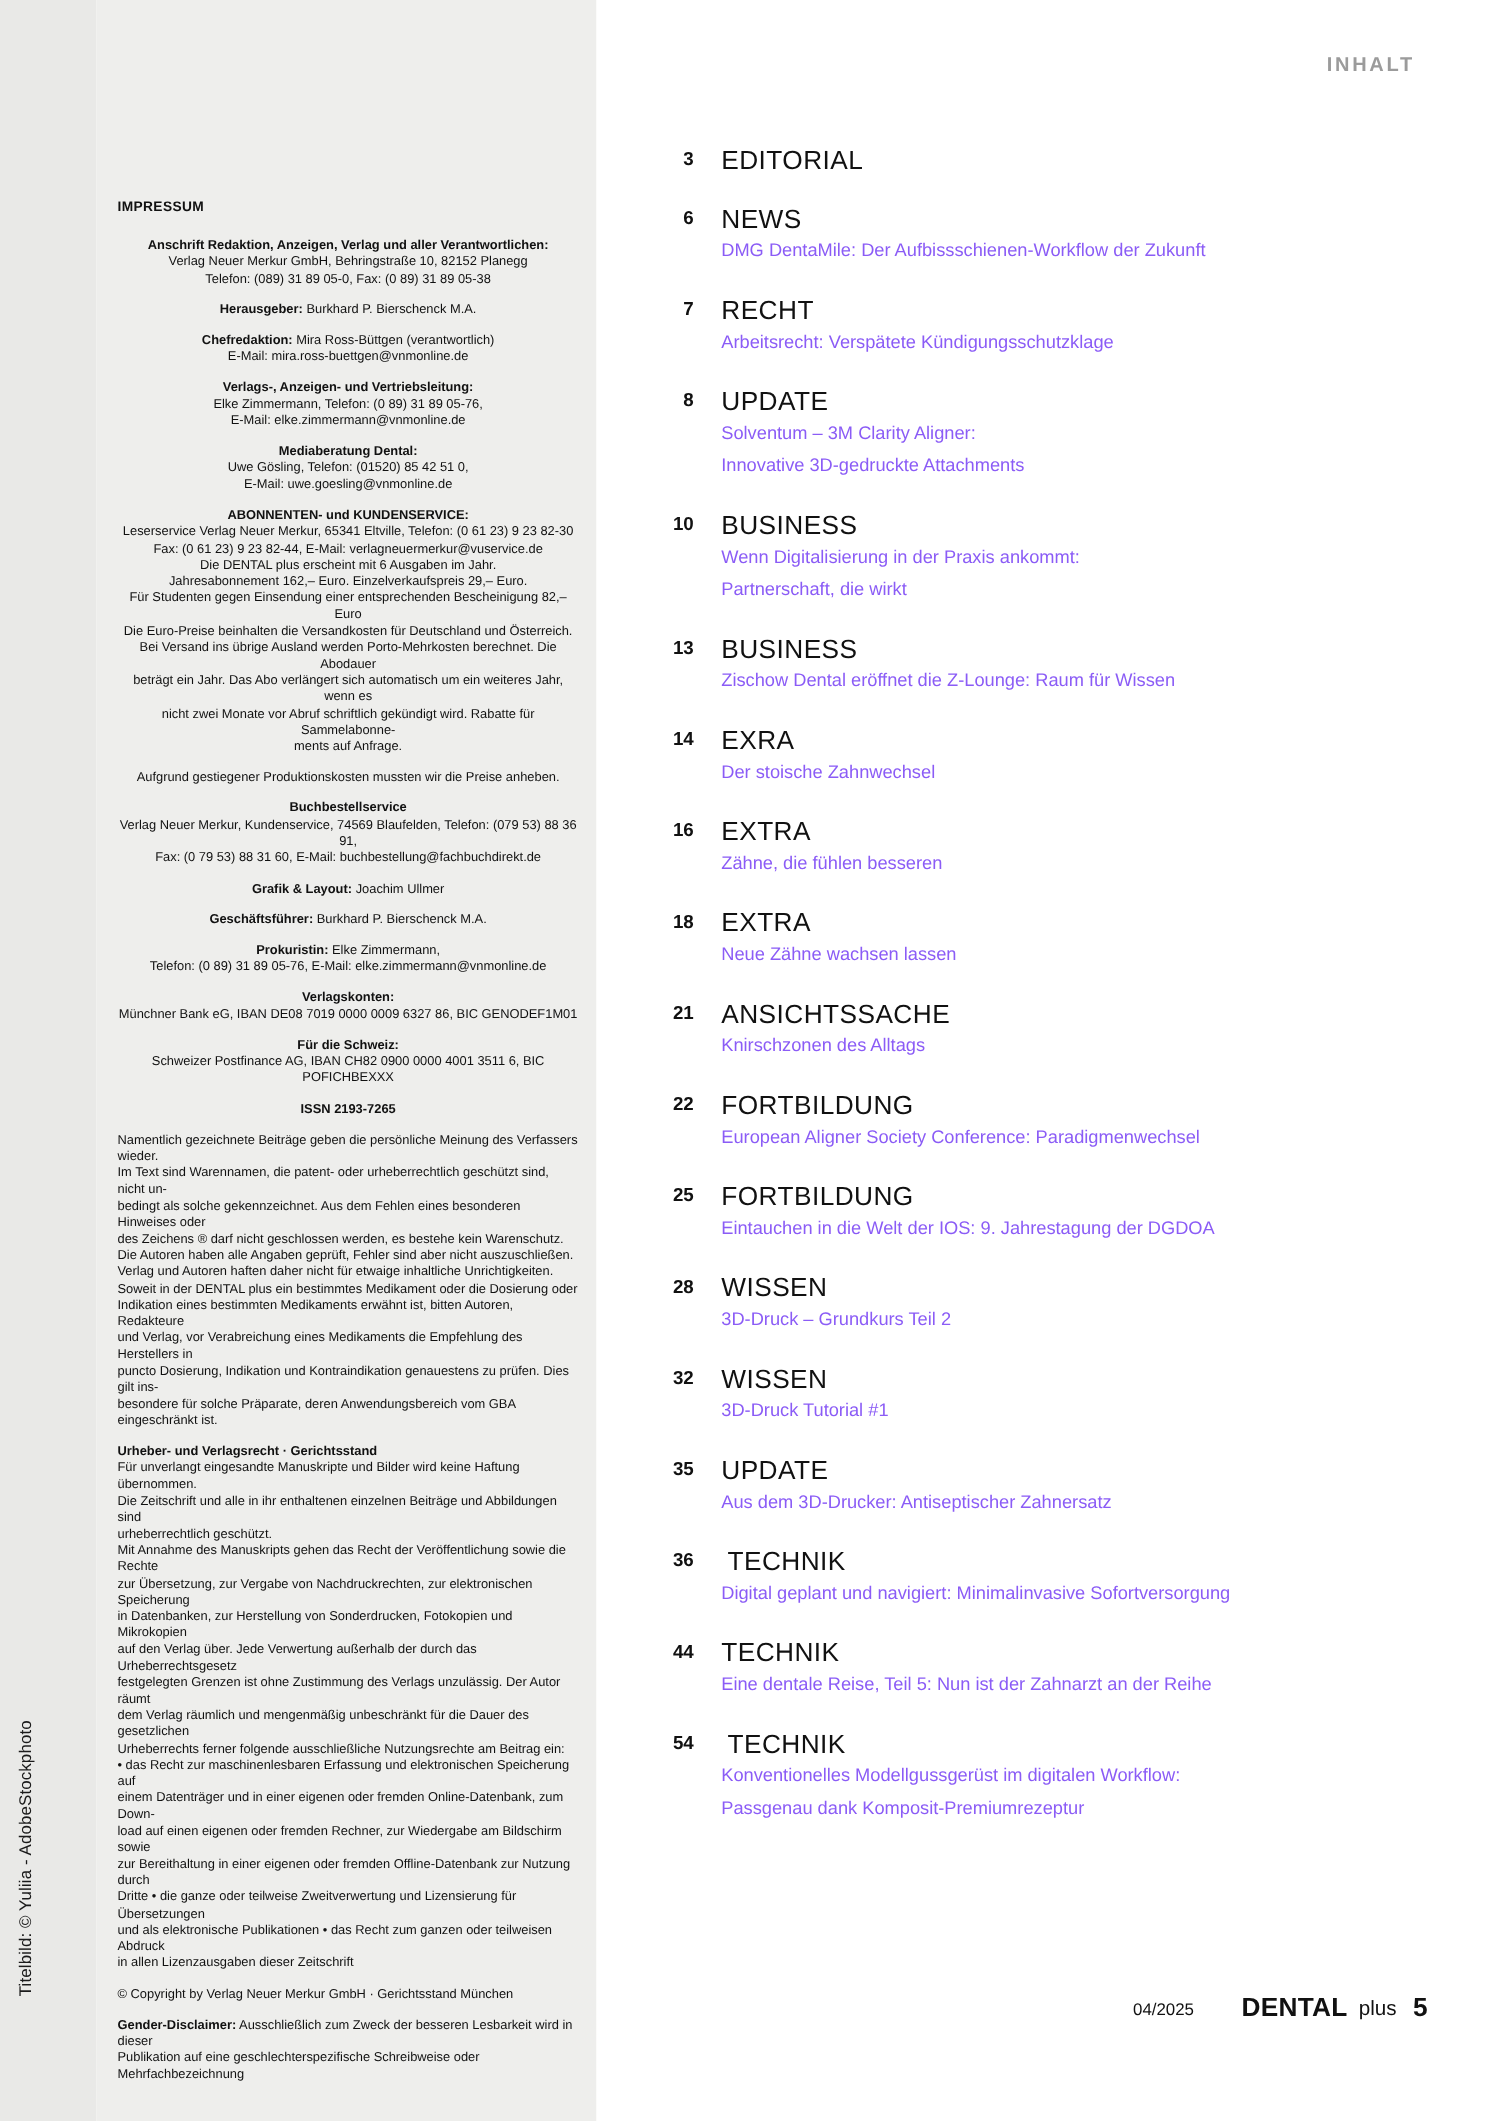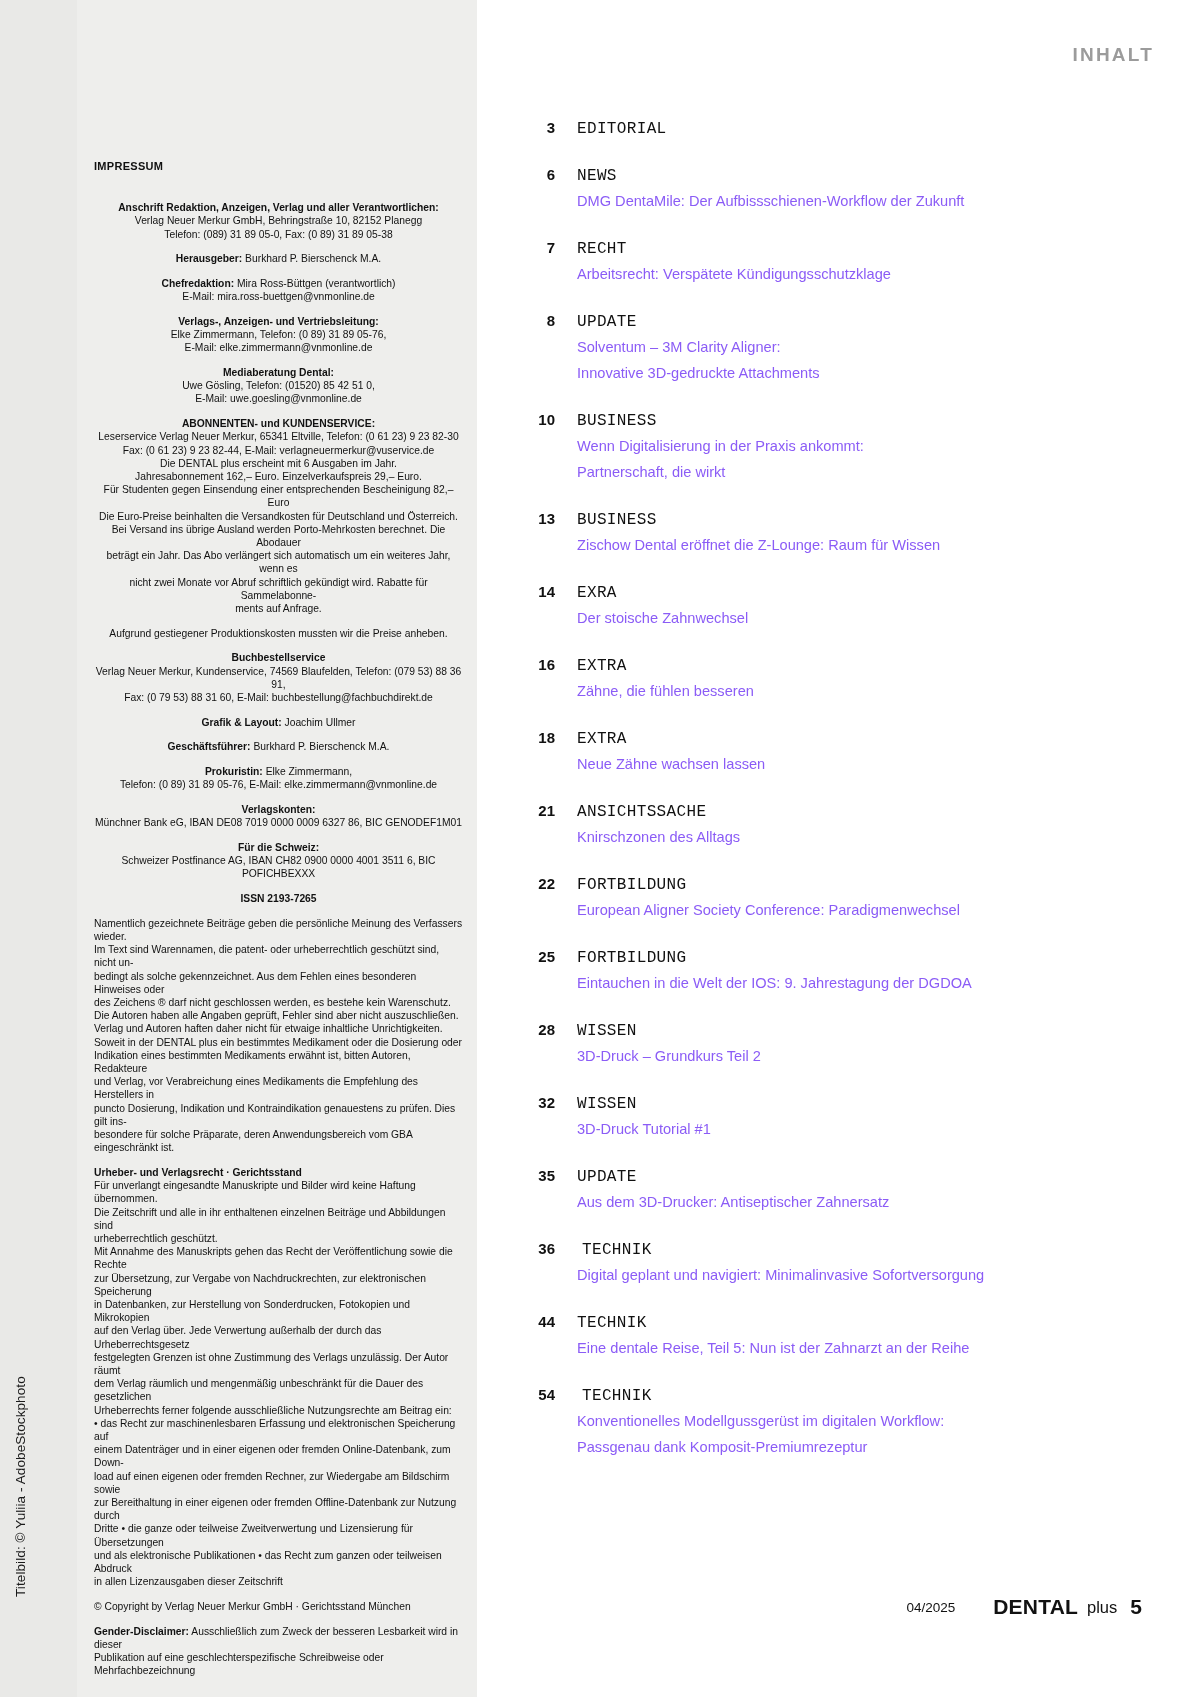--- a/index.html
+++ b/index.html
@@ -35,23 +35,23 @@
     transform: rotate(-90deg);
     white-space: nowrap;
     font-size: 13.5px;
     color: #1a1a1a;
     letter-spacing: 0.1px;
   }
 
   
   .inhalt-header {
     position: absolute;
-    right: 46px;
+    right: 68px;
     top: 44px;
-    font-size: 19px;
+    font-size: 16px;
     font-weight: bold;
     letter-spacing: 2.2px;
     color: #9b9b9b;
   }
 
   
   .impressum {
     position: absolute;
     left: 77px;
     top: 0;
@@ -61,21 +61,21 @@
     box-sizing: border-box;
     padding: 160px 14px 20px 17px;
     color: #111111;
     font-size: 10.3px;
     line-height: 13.2px;
   }
   .imp-title {
     font-weight: bold;
     font-size: 11px;
     letter-spacing: 0.3px;
-    margin-bottom: 28px;
+    margin-bottom: 17px;
   }
   .imp-block {
     margin-bottom: 11.5px;
     text-align: center;
   }
   .imp-block b { font-weight: bold; }
   .imp-line { display: block; }
   .imp-para {
     margin-bottom: 11.5px;
     text-align: left;
@@ -104,25 +104,24 @@
     font-weight: bold;
     font-size: 15px;
     color: #111111;
     padding-top: 1px;
   }
   .toc-body {
     padding-left: 22px;
     flex: 1 1 auto;
   }
   .toc-rubric {
-    font-size: 16px;
+    font-size: 21px;
     color: #111111;
     letter-spacing: 0.35px;
     line-height: 22px;
-    font-family: Liberation Mono, monospace;
   }
   .toc-rubric.indent { padding-left: 5px; }
   .toc-sub {
     font-size: 14.6px;
     color: #8b5cf6;
     line-height: 24px;
     margin-top: 2px;
   }
 
   

